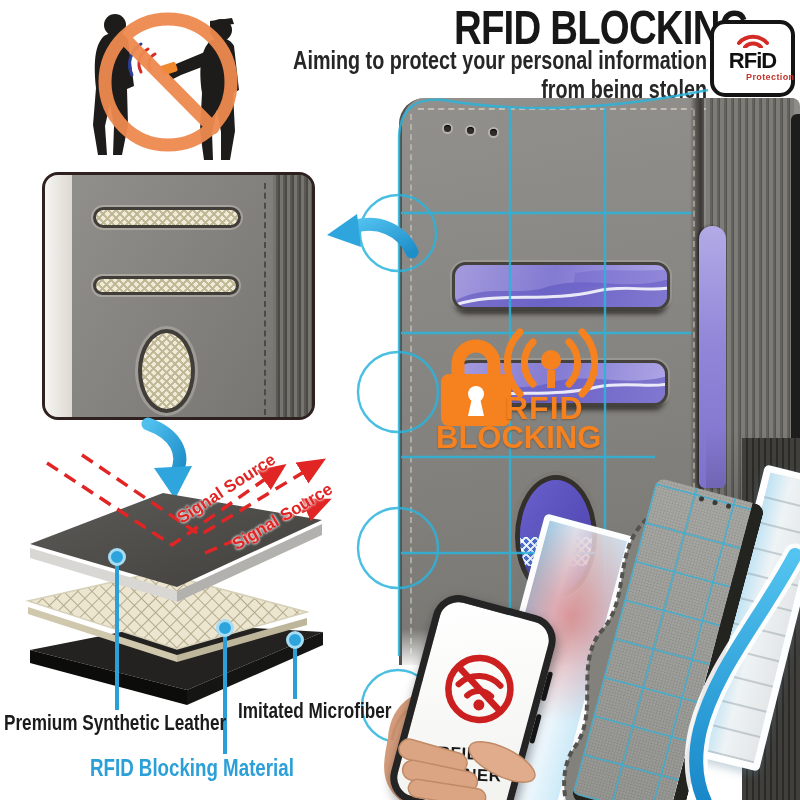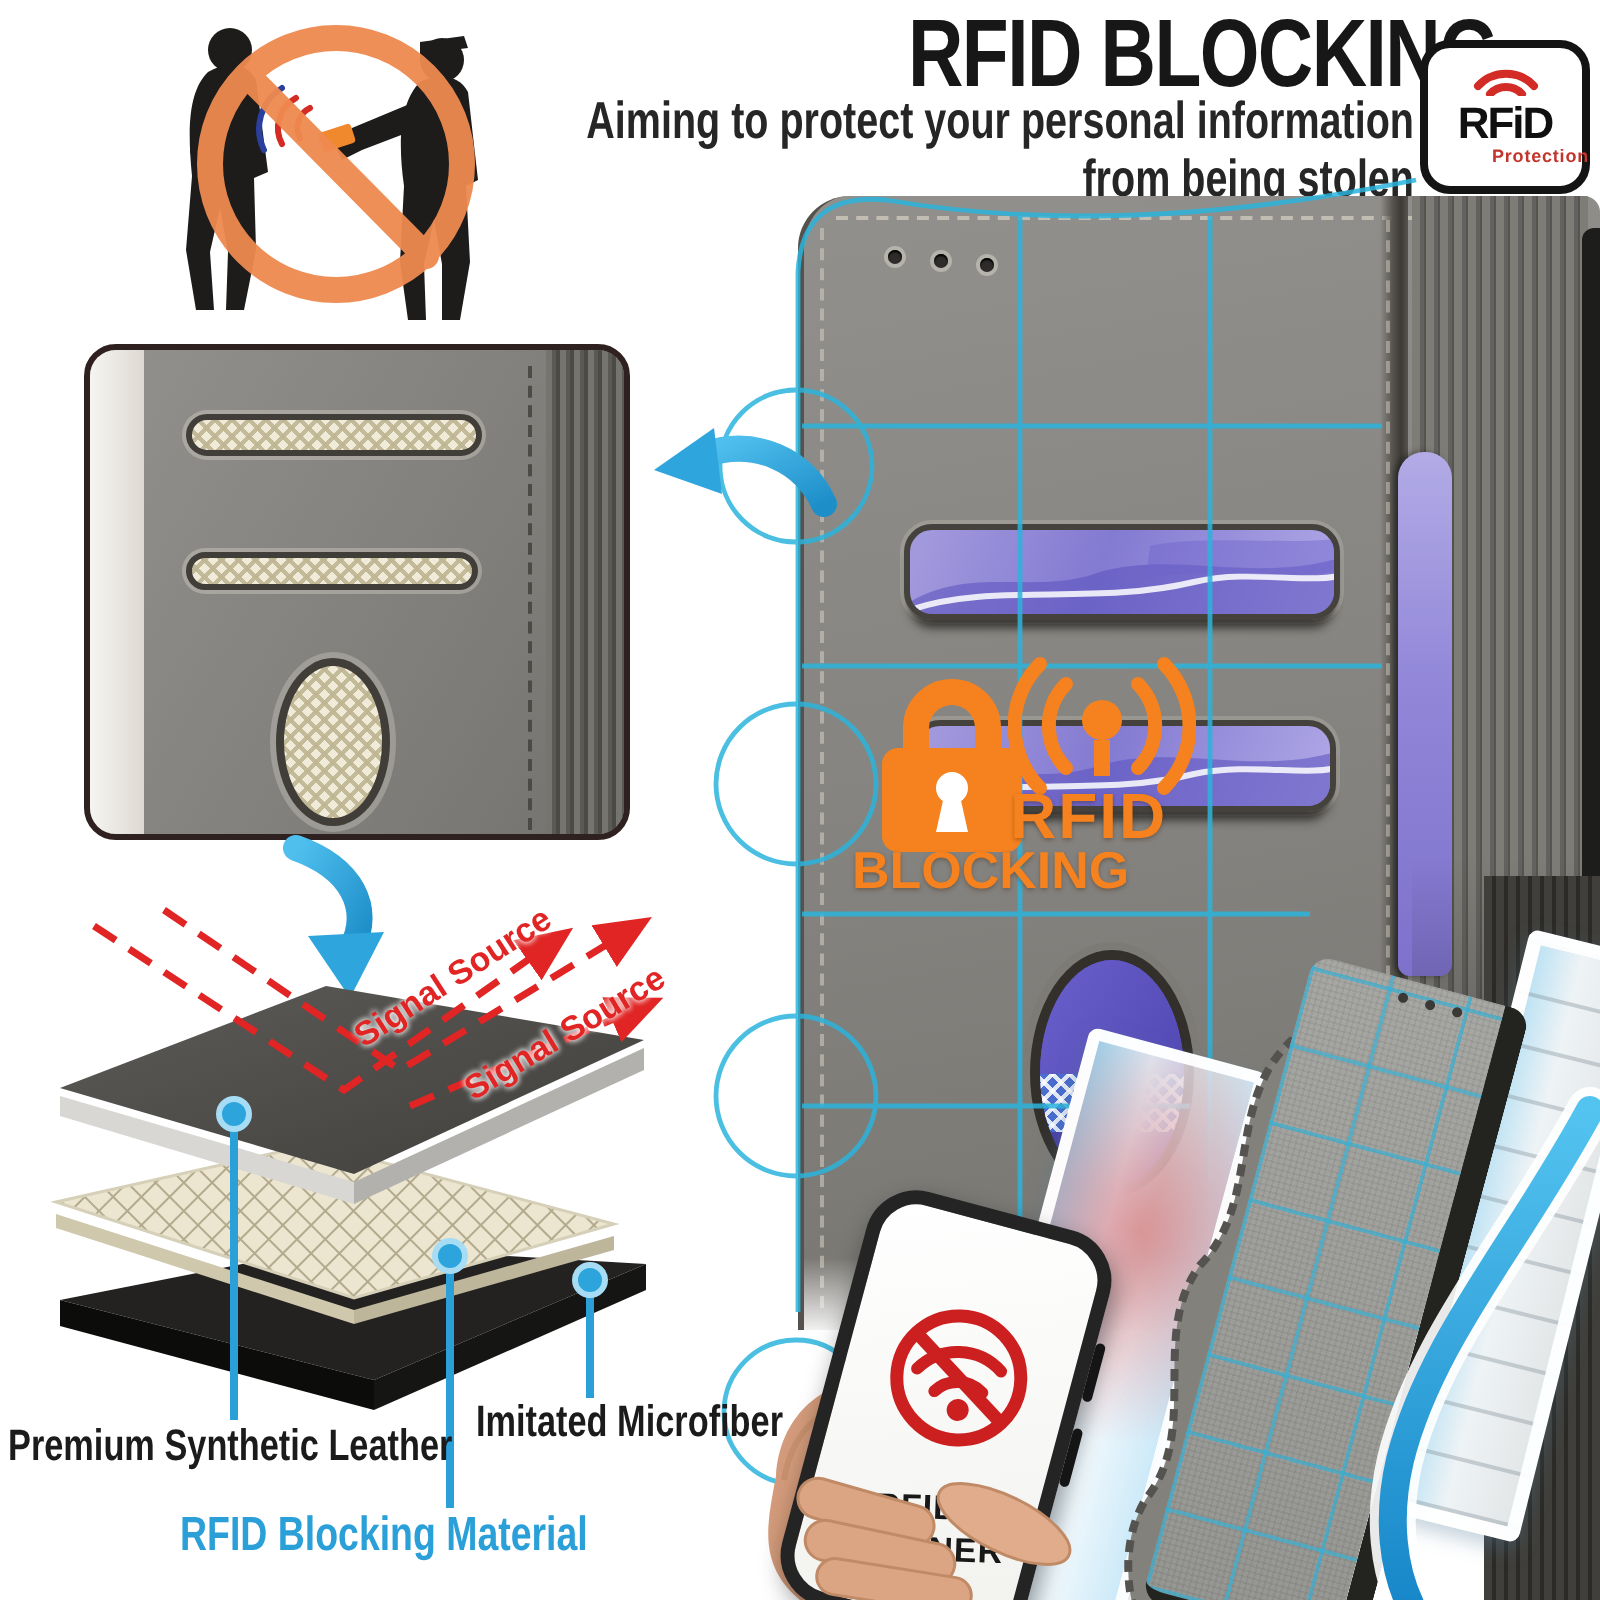--- a/index.html
+++ b/index.html
@@ -64,21 +64,21 @@
   .oval-band{width:100%;height:26%;
      background:repeating-linear-gradient(45deg,rgba(255,255,255,.85) 0 2px,transparent 2px 6px),
                 repeating-linear-gradient(-45deg,rgba(255,255,255,.85) 0 2px,transparent 2px 6px),
                 linear-gradient(90deg,#4a6fd0,#3d5cc0);}
   .oval-bot{width:100%;height:24%;background:linear-gradient(#4a41a4,#3e3790);}
   .photo-fade{left:0;bottom:0;width:100%;height:36px;background:linear-gradient(transparent,rgba(255,255,255,.9));}
 
   
   .rfid-word{font-weight:bold;color:#f5821f;white-space:nowrap;text-shadow:0 1px 2px rgba(60,30,0,.35);}
   .rfid-line1{left:505px;top:390px;font-size:32px;letter-spacing:1px;}
-  .rfid-line2{left:426px;top:420px;font-size:26px;letter-spacing:0;}
+  .rfid-line2{left:436px;top:420px;font-size:31px;letter-spacing:0;}
 
   
   .dark-strip{left:742px;top:438px;width:58px;height:362px;
      background:repeating-linear-gradient(90deg,#403f3b 0 4px,#2b2a27 4px 6px);}
   .sheet{border-radius:5px;}
   .sheet-right{left:728px;top:468px;width:68px;height:300px;transform:rotate(14deg);
      border:7px solid rgba(255,255,255,.95);
      background:
        repeating-linear-gradient(0deg,rgba(120,135,145,.35) 0 2px,transparent 2px 26px),
        linear-gradient(90deg,#bfe3f4,#eef3f5 40%,#e4e7e8);

